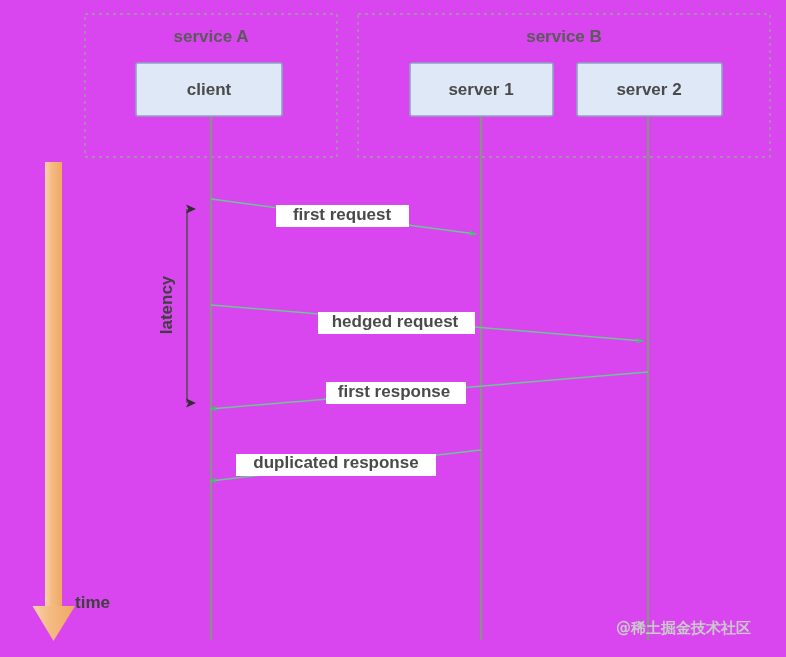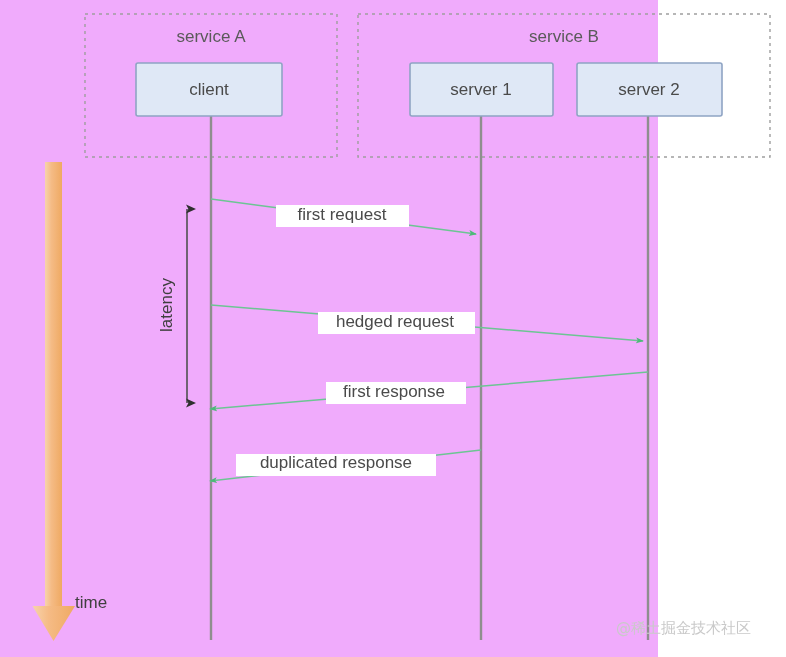--- a/index.html
+++ b/index.html
@@ -10,23 +10,24 @@
   }
   body {
     width: 786px;
     height: 657px;
     font-family: "Liberation Sans", "DejaVu Sans", sans-serif;
     overflow: hidden;
     position: relative;
   }
   #canvas-root {
     position: relative;
-    width: 658px;
+    width: 786px;
     height: 657px;
-    background: #f0abfc;
+    background: #d946ef;
+    font-weight: bold;
   }
   svg.diagram {
     position: absolute;
     top: 0;
     left: 0;
     width: 786px;
     height: 657px;
     display: block;
   }
   .svc-label {

